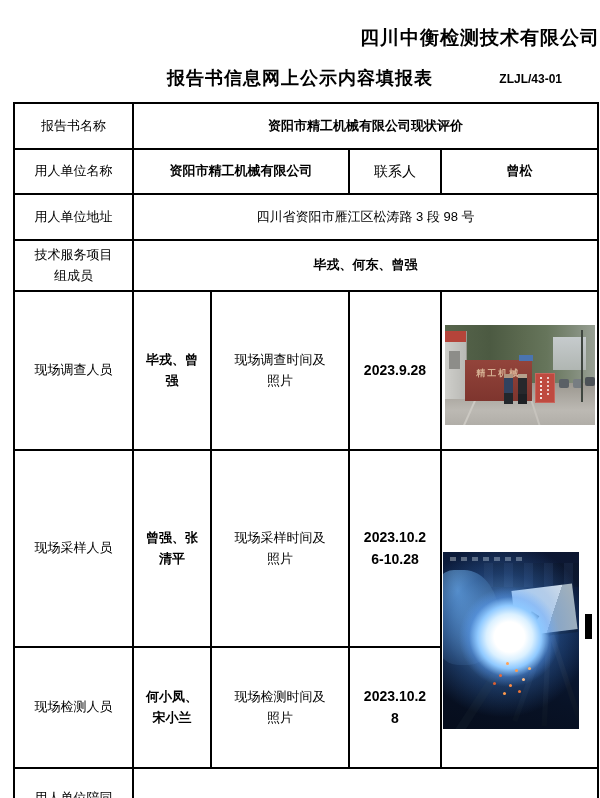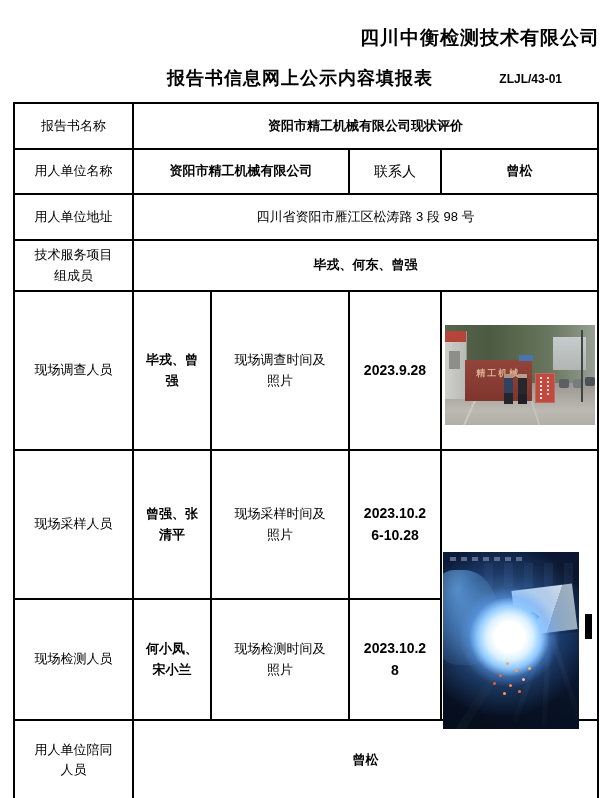--- a/index.html
+++ b/index.html
@@ -24,21 +24,21 @@
     border:2px solid #000;text-align:center;vertical-align:middle;
     font-size:13px;line-height:1.55;padding:0;color:#000;
   }
   .bold{font-weight:bold;}
   td.c1{padding:0 14px;}
   td.c2{padding:0 7px;}
   td.c3{padding:0 20px;}
   td.c4{padding:0 13px;word-break:break-all;font-size:14px;text-align:center;}
   td.span-val{padding:0 8px;}
   tr.r1{height:46px;} tr.r2{height:45px;} tr.r3{height:46px;} tr.r4{height:51px;}
-  tr.r5{height:159px;padding-left:36px;} tr.r6{height:149px;} tr.r7{height:121px;} tr.r8{height:80px;}
+  tr.r5{height:159px;padding-left:36px;} tr.r6{height:197px;} tr.r7{height:121px;} tr.r8{height:80px;}
   td.photo-cell{position:relative;padding:0;overflow:visible;}
 
   
   .gate-photo{position:absolute;left:3px;top:33px;width:150px;height:100px;overflow:hidden;background:#aeb2ac;}
   .gp-trees{position:absolute;left:0;top:0;right:0;height:58%;
     background:linear-gradient(90deg,#57654c 0%,#4c5a42 30%,#5c6a50 52%,#66755b 68%,#7f8a78 85%,#98a094 100%);}
   .gp-sky{position:absolute;right:6%;top:12%;width:22%;height:33%;
     background:linear-gradient(#c6cbcd,#b0b6b2);}
   .gp-road{position:absolute;left:0;right:0;bottom:0;height:42%;
     background:linear-gradient(#9b978f,#bcb9b3 65%,#b1aea8);}

